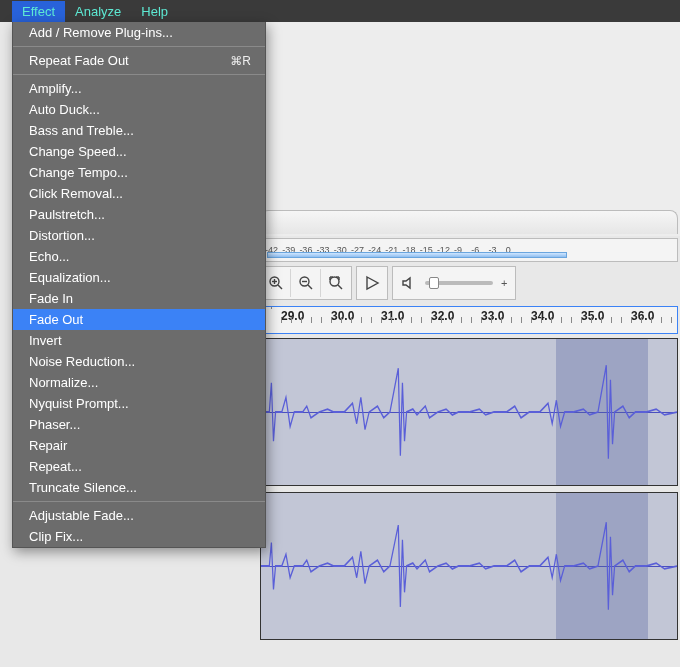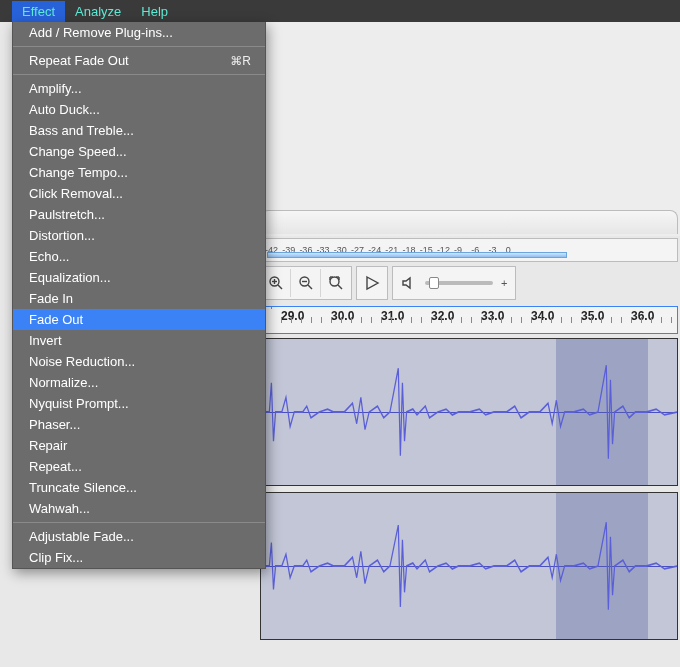--- a/index.html
+++ b/index.html
@@ -378,23 +378,20 @@
     </div>
     <div class="menu-item">
       <span>Repair</span>
     </div>
     <div class="menu-item">
       <span>Repeat...</span>
     </div>
     <div class="menu-item">
       <span>Truncate Silence...</span>
     </div>
-    <div class="menu-item">
-      <span>Wahwah...</span>
-    </div>
     <div class="menu-sep"></div>
     <div class="menu-item">
       <span>Adjustable Fade...</span>
     </div>
     <div class="menu-item">
       <span>Clip Fix...</span>
     </div>
   </div>
 
 </body></html>

